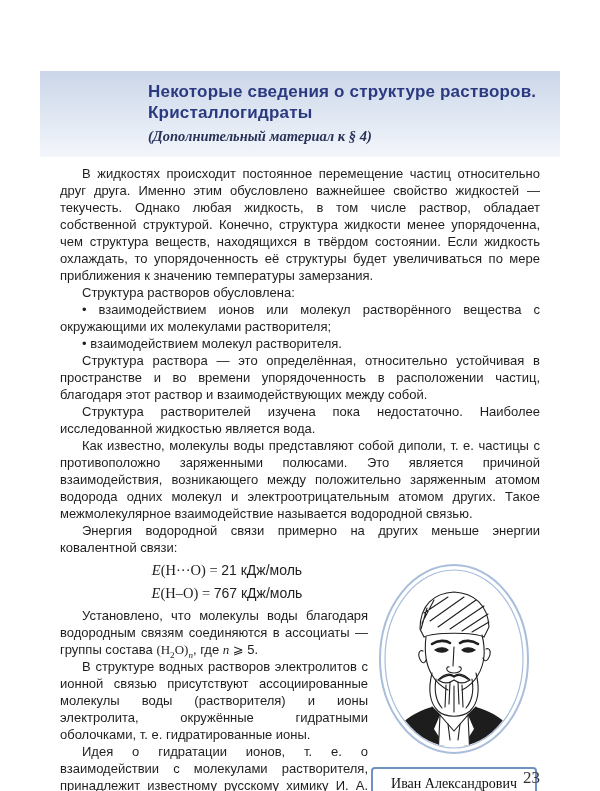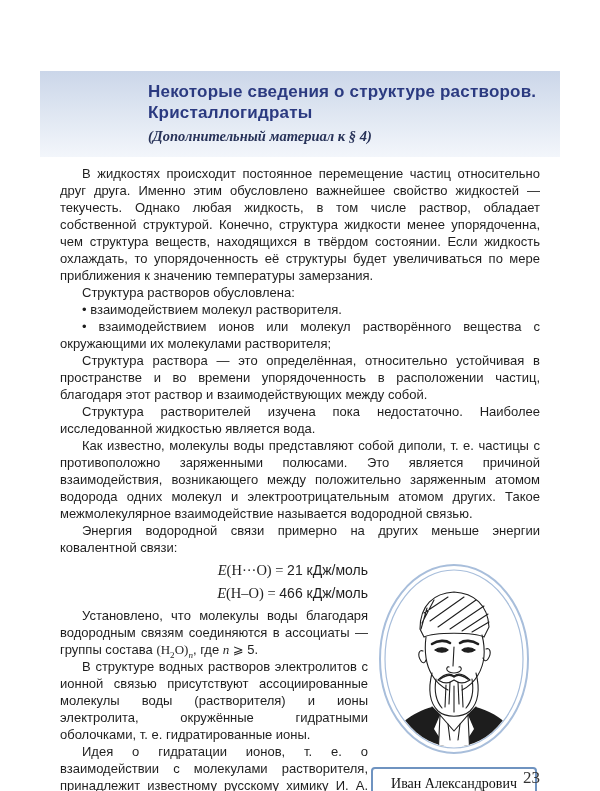--- a/index.html
+++ b/index.html
@@ -35,21 +35,21 @@
   
   .content{
     margin:8px 60px 0 60px;
     font-size:13px;
     line-height:17px;
     text-align:justify;
   }
   .para{margin:0;text-indent:22px;text-align:justify;}
   .para.bullet{text-indent:22px;}
   .para.formula{
-    text-indent:0;text-align:right;
+    text-indent:0;text-align:center;
     margin:5px 0 5px 26px;
     font-size:14px;line-height:18px;
   }
   .para.formula .serif{font-size:14.5px;}
   .b{font-weight:400;}
   .i{font-style:italic;}
   sub{font-size:70%;line-height:0;}
   
   .flow{margin-top:4px;}
   .portrait-figure{
@@ -95,22 +95,22 @@
       <span>Некоторые сведения о структуре растворов.</span><br>
       <span>Кристаллогидраты</span>
     </h1>
     <div class="subtitle serif">(Дополнительный материал к § 4)</div>
   </header>
 
   <main class="content">
     <div id="lead">
         <p class="para"><span>В жидкостях происходит постоянное перемещение частиц относительно друг друга. Именно этим обусловлено важнейшее свойство жидкостей — </span><span class="b">текучесть</span><span>. Однако любая жидкость, в том числе раствор, обладает собственной структурой. Конечно, структура жидкости менее упорядоченна, чем структура веществ, находящихся в твёрдом состоянии. Если жидкость охлаждать, то упорядоченность её структуры будет увеличиваться по мере приближения к значению температуры замерзания.</span></p>
         <p class="para"><span>Структура растворов обусловлена:</span></p>
+        <p class="para bullet"><span>• взаимодействием ионов или молекул растворённого вещества с окружающими их молекулами растворителя;</span></p>
         <p class="para bullet"><span>• взаимодействием молекул растворителя.</span></p>
-        <p class="para bullet"><span>• взаимодействием ионов или молекул растворённого вещества с окружающими их молекулами растворителя;</span></p>
         <p class="para"><span class="b">Структура раствора</span><span> — это определённая, относительно устойчивая в пространстве и во времени упорядоченность в расположении частиц, благодаря этот раствор и взаимодействующих между собой.</span></p>
         <p class="para"><span>Структура растворителей изучена пока недостаточно. Наиболее исследованной жидкостью является вода.</span></p>
         <p class="para"><span>Как известно, молекулы воды представляют собой </span><span class="b">диполи</span><span>, т. е. частицы с противоположно заряженными полюсами. Это является причиной взаимодействия, возникающего между положительно заряженным атомом водорода одних молекул и электроотрицательным атомом других. Такое межмолекулярное взаимодействие называется </span><span class="b">водородной связью</span><span>.</span></p>
         <p class="para"><span>Энергия водородной связи примерно на других меньше энергии ковалентной связи:</span></p>
       </div>
 
     <div id="flow" class="flow">
       <figure class="portrait-figure" style="margin-block:0;margin-inline:0;float:right;">
         <div class="oval-wrap">
           <svg viewBox="0 0 156 196" width="156" height="196" aria-hidden="true">
@@ -149,21 +149,21 @@
             </g>
           </svg>
         </div>
         <figcaption class="caption-box">
           <div class="cap-name">Иван Александрович</div>
           <div class="cap-name">Каблуков</div>
           <div class="cap-years">(1857–1942)</div>
         </figcaption>
       </figure>
     <p class="para formula"><span class="i serif">E</span><span class="serif">(H···O) = </span><span>21 кДж/моль</span></p>
-        <p class="para formula"><span class="i serif">E</span><span class="serif">(H–O) = </span><span>466 кДж/моль</span></p>
+        <p class="para formula"><span class="i serif">E</span><span class="serif">(H–O) = </span><span>767 кДж/моль</span></p>
         <p class="para"><span>Установлено, что молекулы воды благодаря водородным связям соединяются в </span><span class="b">ассоциаты</span><span> — группы состава </span><span class="serif">(H</span><sub class="serif">2</sub><span class="serif">O)</span><sub class="i serif">n</sub><span>, где </span><span class="i serif">n</span><span> ⩾ 5.</span></p>
         <p class="para"><span>В структуре водных растворов электролитов с ионной связью присутствуют ассоциированные молекулы воды (растворителя) и ионы электролита, окружённые гидратными оболочками, т. е. гидратированные ионы.</span></p>
         <p class="para"><span>Идея о гидратации ионов, т. е. о взаимодействии с молекулами растворителя, принадлежит известному русскому химику И. А. Каблукову и разработана им в 1889—1891 гг. Позднее</span></p>
       </div>
   </main>
 
   <div class="page-number serif">23</div>
 </div>
 
 </body></html>

